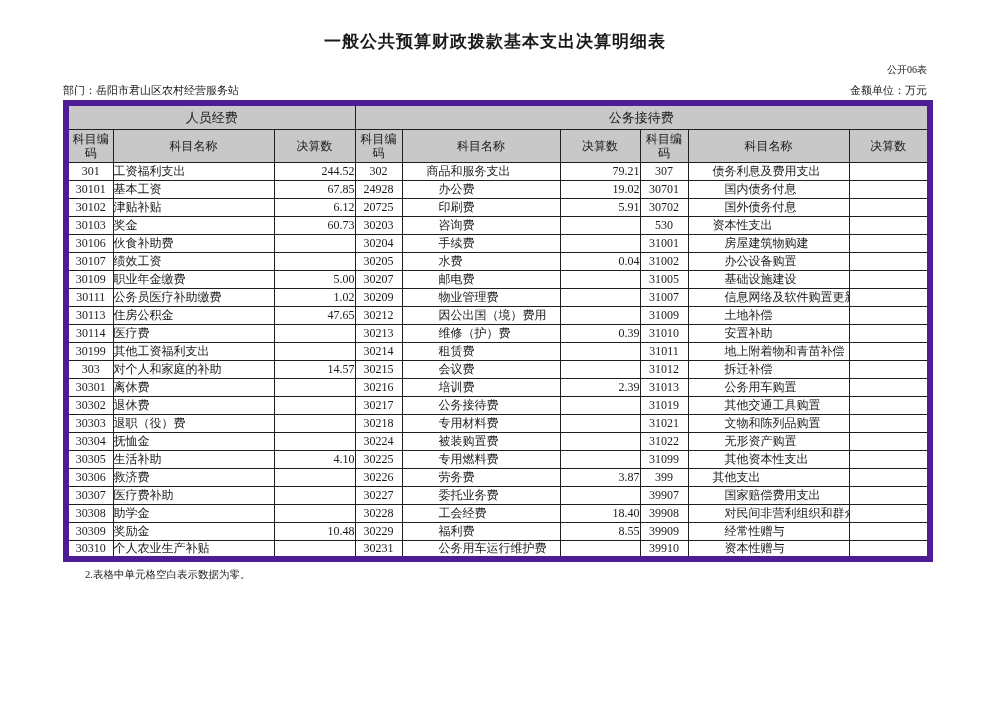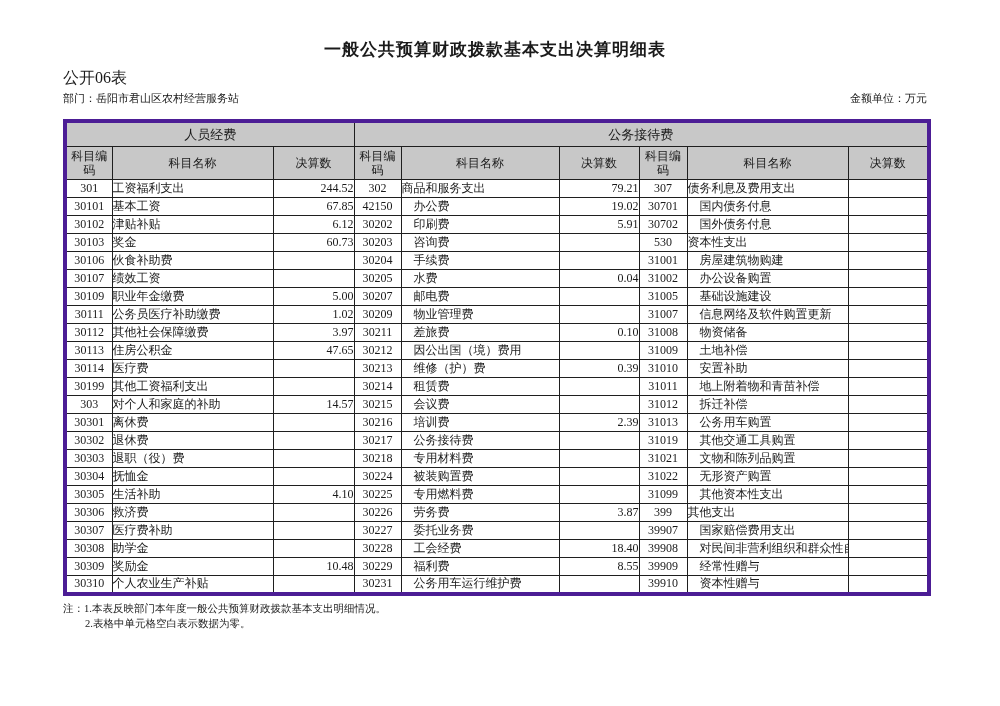--- a/index.html
+++ b/index.html
@@ -16,41 +16,41 @@
     width: 864px;
     margin-left: 63px;
     padding-top: 30px;
   }
   .title {
     text-align: center;
     font-size: 17px;
     font-weight: bold;
     letter-spacing: 1px;
     line-height: 24px;
-    margin: 8px;
+    margin: 0;
   }
   .form-no {
-    text-align: left;
-    font-size: 16px;
+    text-align: right;
+    font-size: 10px;
     margin-top: 9px;
     line-height: 14px;
   }
   .meta-row {
     display: flex;
     justify-content: space-between;
     font-size: 11px;
     line-height: 14px;
     margin-top: 6px;
-    margin-bottom: 14px;
+    margin-bottom: 3px;
   }
   table.budget {
     border-collapse: collapse;
     table-layout: fixed;
     width: 864px;
-    border: 4px solid #4c1d95;
+    border: 6px solid #4c1d95;
     font-size: 12px;
   }
   table.budget th, table.budget td {
     border: 1px solid #1f1f1f;
     padding: 0;
     overflow: hidden;
   }
   th.group {
     height: 23px;
     background: #c8c8c8;
@@ -63,21 +63,21 @@
     background: #c8c8c8;
     font-weight: normal;
     font-size: 12px;
     text-align: center;
     line-height: 14px;
     padding: 0 2px;
   }
   tbody tr { height: 18px; }
   td.code { text-align: center; font-size: 12px; }
   td.name { text-align: left; padding: 1px 2px; line-height: 13px; }
-  td.name.clip { white-space: nowrap; }
+  td.name.clip { white-space: nowrap; padding-left: 24px; }
   td.val  { text-align: right; padding-right: 4px; font-size: 12px; }
   .notes {
     font-size: 10.5px;
     line-height: 15px;
     margin-top: 5px;
   }
   .notes .note-line-2 { padding-left: 22px; }
 </style>
 </head>
 <body>
@@ -131,32 +131,32 @@
           <td class="name clip">商品和服务支出</td>
           <td class="val">79.21</td>
           <td class="code">307</td>
           <td class="name clip">债务利息及费用支出</td>
           <td class="val"></td>
         </tr>
         <tr>
           <td class="code">30101</td>
           <td class="name">基本工资</td>
           <td class="val">67.85</td>
-          <td class="code">42150</td>
+          <td class="code">24928</td>
           <td class="name clip">　办公费</td>
           <td class="val">19.02</td>
           <td class="code">30701</td>
           <td class="name clip">　国内债务付息</td>
           <td class="val"></td>
         </tr>
         <tr>
           <td class="code">30102</td>
           <td class="name">津贴补贴</td>
           <td class="val">6.12</td>
-          <td class="code">30202</td>
+          <td class="code">20725</td>
           <td class="name clip">　印刷费</td>
           <td class="val">5.91</td>
           <td class="code">30702</td>
           <td class="name clip">　国外债务付息</td>
           <td class="val"></td>
         </tr>
         <tr>
           <td class="code">30103</td>
           <td class="name">奖金</td>
           <td class="val">60.73</td>
@@ -202,31 +202,20 @@
         </tr>
         <tr>
           <td class="code">30111</td>
           <td class="name">公务员医疗补助缴费</td>
           <td class="val">1.02</td>
           <td class="code">30209</td>
           <td class="name clip">　物业管理费</td>
           <td class="val"></td>
           <td class="code">31007</td>
           <td class="name clip">　信息网络及软件购置更新</td>
-          <td class="val"></td>
-        </tr>
-        <tr>
-          <td class="code">30112</td>
-          <td class="name">其他社会保障缴费</td>
-          <td class="val">3.97</td>
-          <td class="code">30211</td>
-          <td class="name clip">　差旅费</td>
-          <td class="val">0.10</td>
-          <td class="code">31008</td>
-          <td class="name clip">　物资储备</td>
           <td class="val"></td>
         </tr>
         <tr>
           <td class="code">30113</td>
           <td class="name">住房公积金</td>
           <td class="val">47.65</td>
           <td class="code">30212</td>
           <td class="name clip">　因公出国（境）费用</td>
           <td class="val"></td>
           <td class="code">31009</td>
@@ -373,17 +362,16 @@
           <td class="name clip">　公务用车运行维护费</td>
           <td class="val"></td>
           <td class="code">39910</td>
           <td class="name clip">　资本性赠与</td>
           <td class="val"></td>
         </tr>
       </tbody>
   </table>
 
   <div class="notes">
-    <div class="note-line-1">注：1.本表反映部门本年度一般公共预算财政拨款基本支出明细情况。</div>
     <div class="note-line-2">2.表格中单元格空白表示数据为零。</div>
   </div>
 
 </div>
 
 </body></html>

